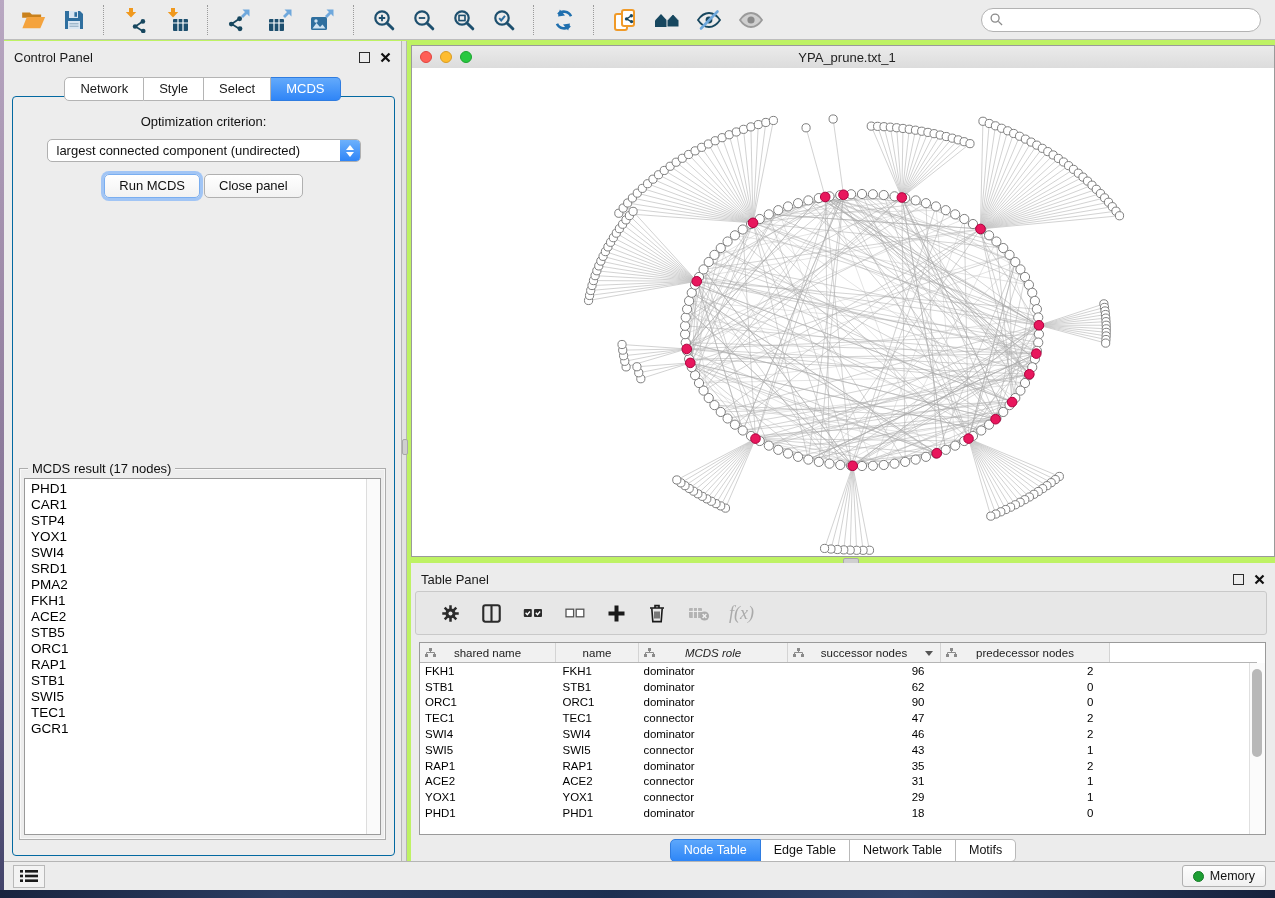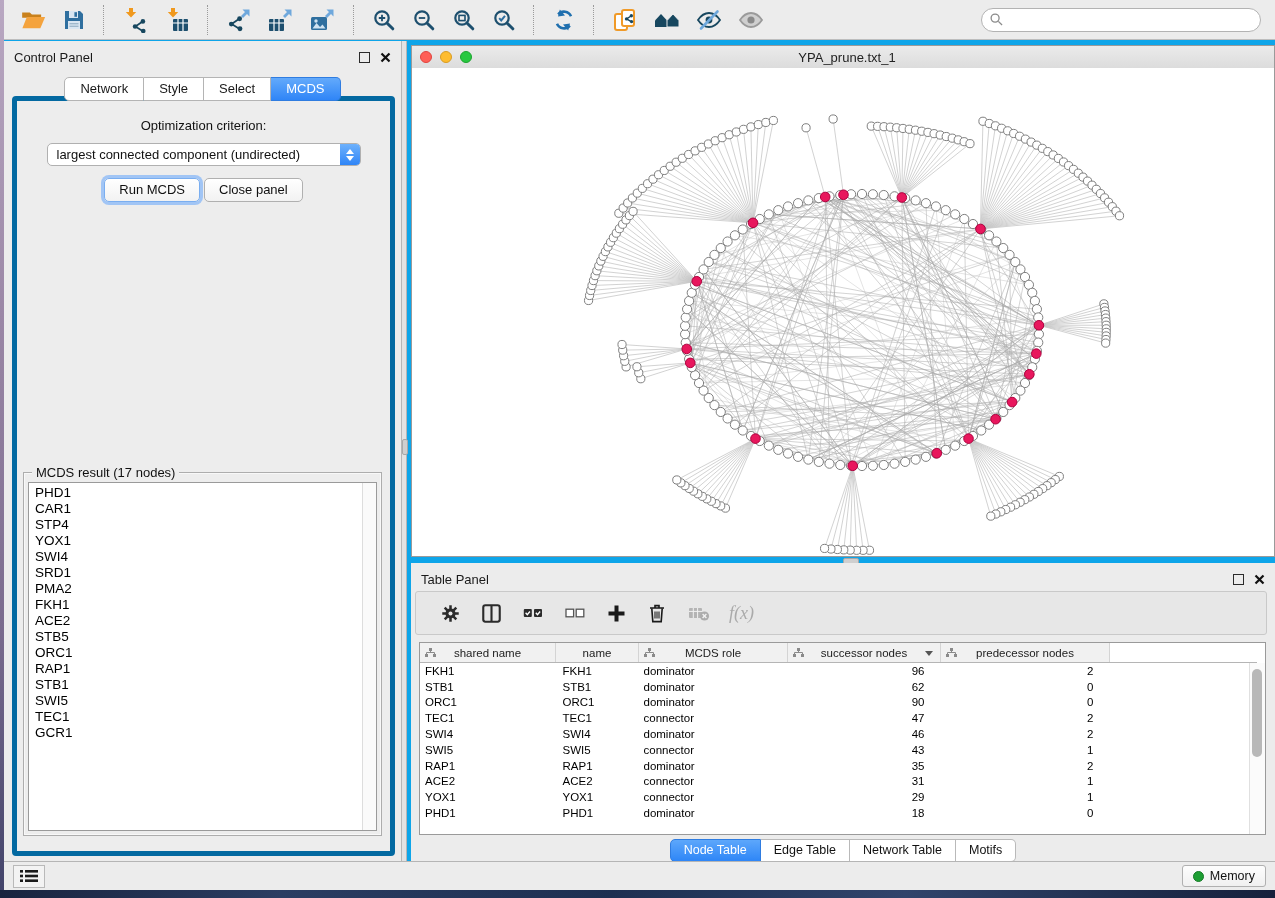--- a/index.html
+++ b/index.html
@@ -5,21 +5,21 @@
   html,body{margin:0;padding:0}
   body{
     width:1275px;height:898px;overflow:hidden;position:relative;
     background:#1b2a4a;font-family:"Liberation Sans",sans-serif;
     -webkit-font-smoothing:antialiased;
   }
   .desktop-left{position:absolute;left:0;top:0;width:4px;height:898px;
     background:linear-gradient(180deg,#b9a8c2,#9b87a6 35%,#7a6b8e 70%,#41436a);}
   .desktop-bottom{position:absolute;left:0;top:890px;width:1275px;height:8px;
     background:linear-gradient(90deg,#19243f,#2b3d62 22%,#1d2f51 48%,#31446b 71%,#16213c);}
-  .app{position:absolute;left:4px;top:0;width:1271px;height:890px;background:#0ea5e9;}
+  .app{position:absolute;left:4px;top:0;width:1271px;height:890px;background:#bef264;}
 
   
   .toolbar{position:absolute;top:0;left:0;right:0;height:40px;background:#ececec;
     border-bottom:1px solid #bdbdbd;display:flex;align-items:center;padding:0 8px;box-sizing:border-box;}
   .tbtn{background:none;border:none;padding:2px;margin:0 6px;display:flex;align-items:center;cursor:pointer;}
   .tsep{width:1px;height:30px;border-left:1px dotted #9a9a9a;margin:0 9px;}
   .spacer{flex:1}
   .search{width:262px;height:22px;background:#fff;border:1px solid #b3b3b3;border-radius:12px;
     display:flex;align-items:center;padding:0 8px;margin-right:6px;}
   .search input{border:none;outline:none;flex:1;font:12px "Liberation Sans",sans-serif;background:transparent;margin-left:5px;}
@@ -36,21 +36,21 @@
   .panel-hd .ttl{flex:1}
   .wbox{width:9px;height:9px;border:1.6px solid #2b2b2b;display:inline-block;margin-right:10px;cursor:pointer;}
   .wclose{cursor:pointer;display:inline-block;line-height:0}
   .seg-tabs{display:flex;justify-content:center;margin-top:8px;position:relative;z-index:2;}
   .seg-tab{font-size:13px;padding:3px 15px 4px;background:#fff;border:1px solid #b4b4b4;border-left:none;
     color:#1a1a1a;cursor:pointer;}
   .seg-tab:first-child{border-left:1px solid #b4b4b4;border-radius:5px 0 0 5px;}
   .seg-tab:last-child{border-radius:0 5px 5px 0;}
   .seg-tab.sel{background:linear-gradient(180deg,#63aafb,#2f85f7);color:#fff;border-color:#2f7ce0;}
   .cp-box{position:absolute;left:8px;right:6px;top:55px;bottom:6px;background:#ededed;
-    border:5px solid #0369a1;border-radius:4px;}
+    border:1px solid #0369a1;border-radius:4px;}
   .crit-label{text-align:center;margin-top:17px;font-size:13px;color:#111;}
   .dropdown{width:314px;height:23px;margin:10px auto 4px;background:#fff;border:1px solid #b0b0b0;border-radius:5px;
     display:flex;align-items:center;cursor:pointer;position:relative;box-sizing:border-box;}
   .dropdown .val{flex:1;font-size:13px;padding-left:9px;color:#111;white-space:nowrap;}
   .stepper{width:20px;align-self:stretch;background:linear-gradient(180deg,#6db1fc,#2f85f7);
     border-radius:0 4px 4px 0;display:flex;flex-direction:column;align-items:center;justify-content:center;gap:2px;}
   .stepper i{width:0;height:0;border-left:4px solid transparent;border-right:4px solid transparent;display:block;}
   .stepper .up{border-bottom:5px solid #fff;}
   .stepper .dn{border-top:5px solid #fff;}
   .btn-row{display:flex;justify-content:center;gap:4px;margin-top:12px;}
@@ -1131,21 +1131,21 @@
               <tr>
                 <th style="width: 135px;"><svg class="hicon" width="11" height="10" viewBox="0 0 11 10">
                     <g fill="#8a8a8a">
                       <rect x="4" y="0" width="3" height="3"></rect>
                       <rect x="0" y="6" width="3" height="3"></rect>
                       <rect x="8" y="6" width="3" height="3"></rect>
                     </g>
                     <path d="M5.5 3v1.5M1.5 6V4.5h8V6" stroke="#8a8a8a" fill="none"></path>
                   </svg><span>shared name</span></th>
                 <th style="width: 82px;"><span>name</span></th>
-                <th style="width: 148px;"><svg class="hicon" width="11" height="10" viewBox="0 0 11 10">
+                <th style="width: 148px; font-style: italic;"><svg class="hicon" width="11" height="10" viewBox="0 0 11 10">
                     <g fill="#8a8a8a">
                       <rect x="4" y="0" width="3" height="3"></rect>
                       <rect x="0" y="6" width="3" height="3"></rect>
                       <rect x="8" y="6" width="3" height="3"></rect>
                     </g>
                     <path d="M5.5 3v1.5M1.5 6V4.5h8V6" stroke="#8a8a8a" fill="none"></path>
                   </svg><span>MCDS role</span></th>
                 <th style="width: 152px;"><svg class="hicon" width="11" height="10" viewBox="0 0 11 10">
                     <g fill="#8a8a8a">
                       <rect x="4" y="0" width="3" height="3"></rect>

